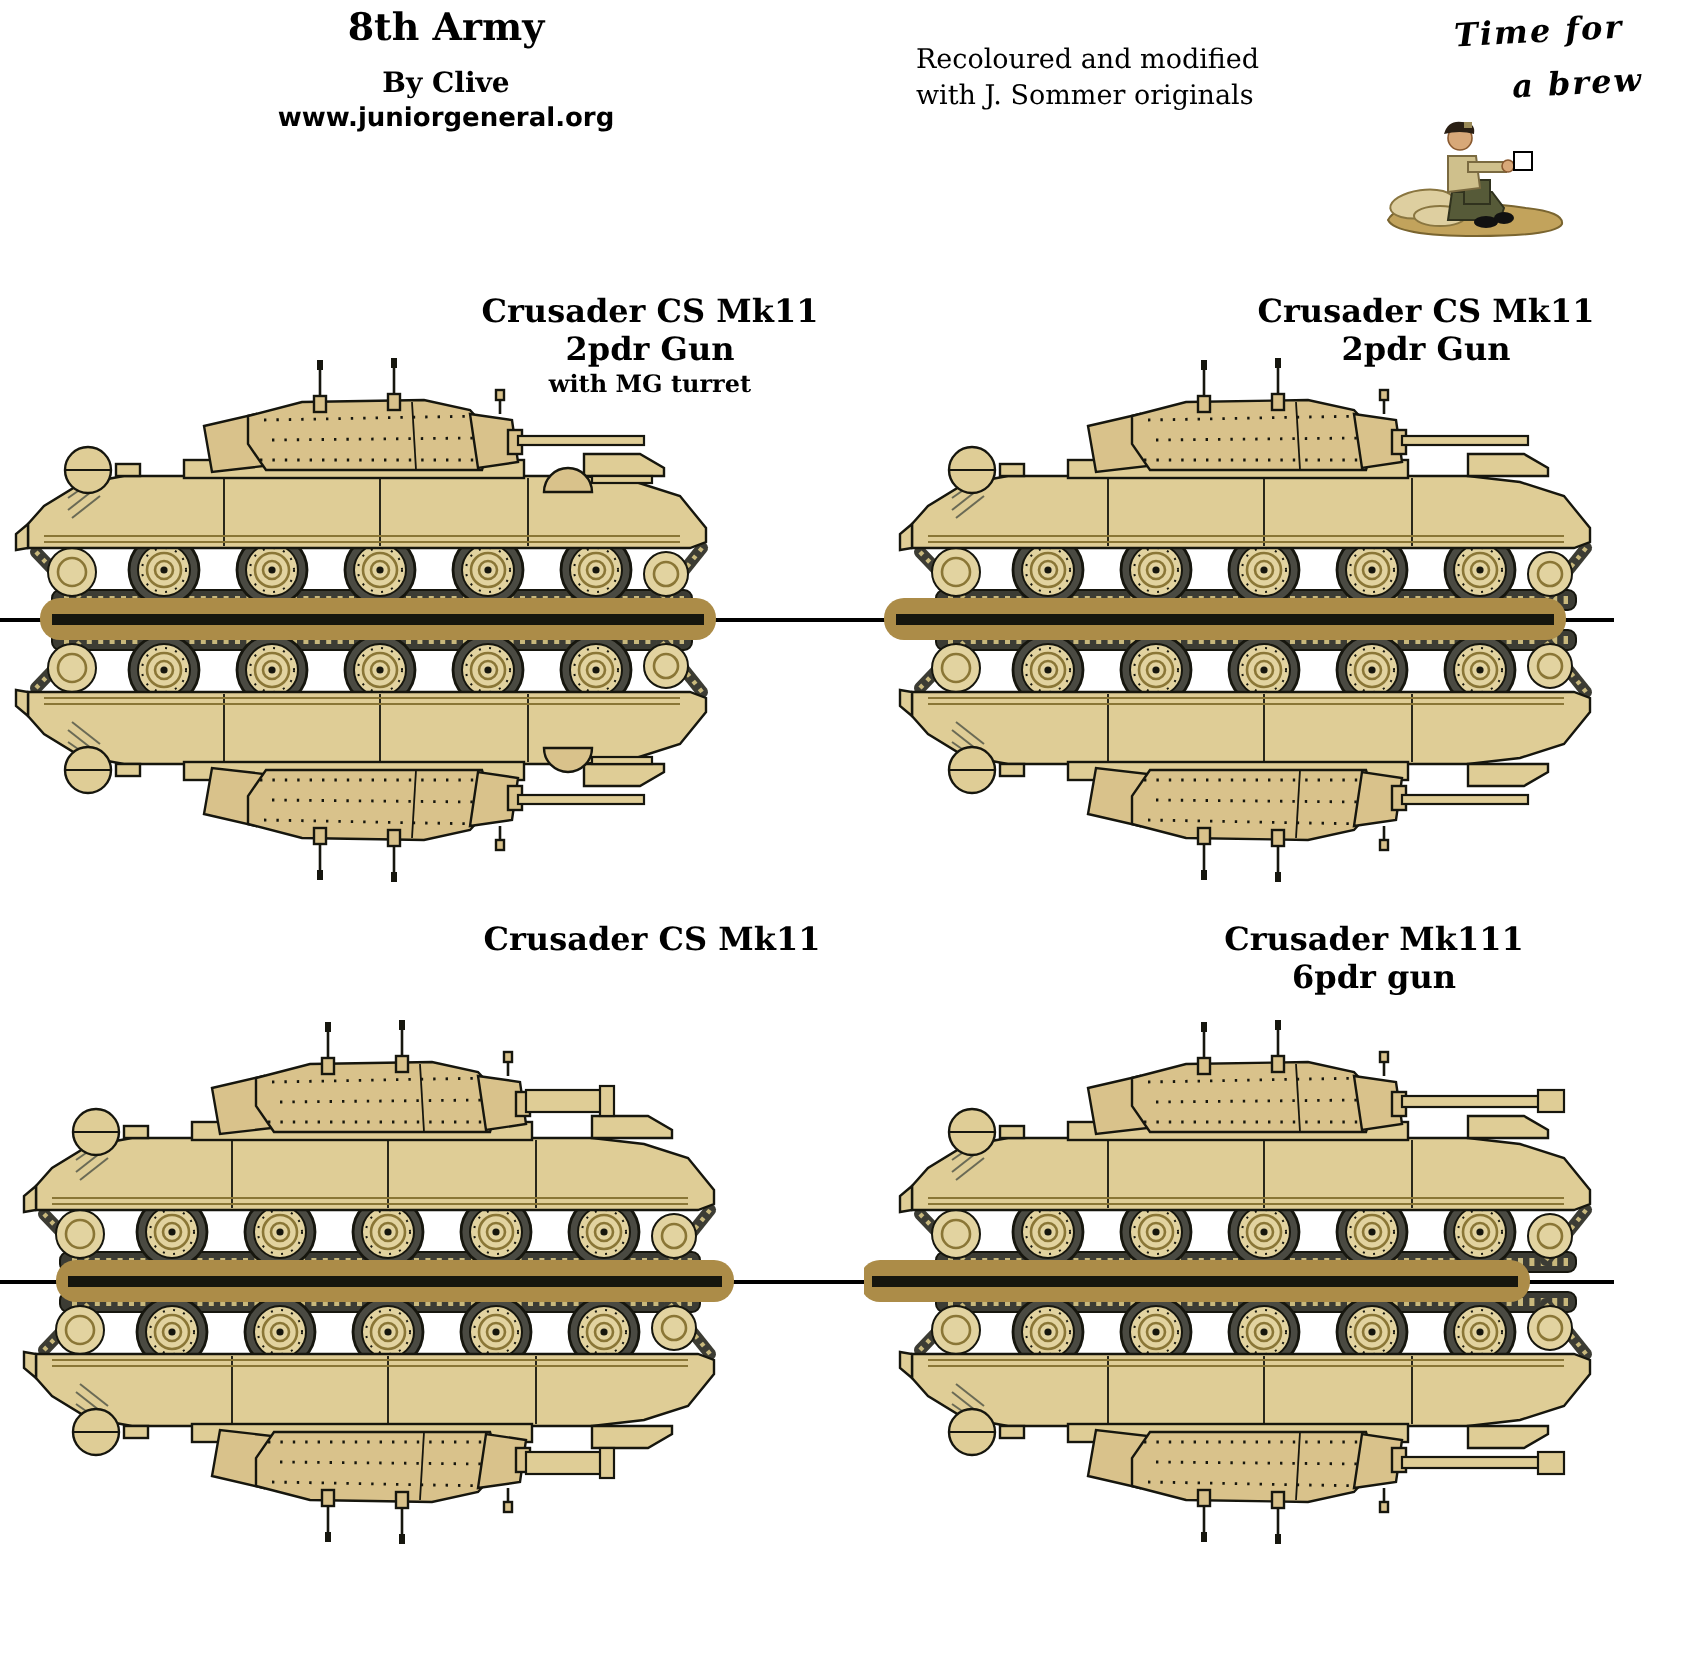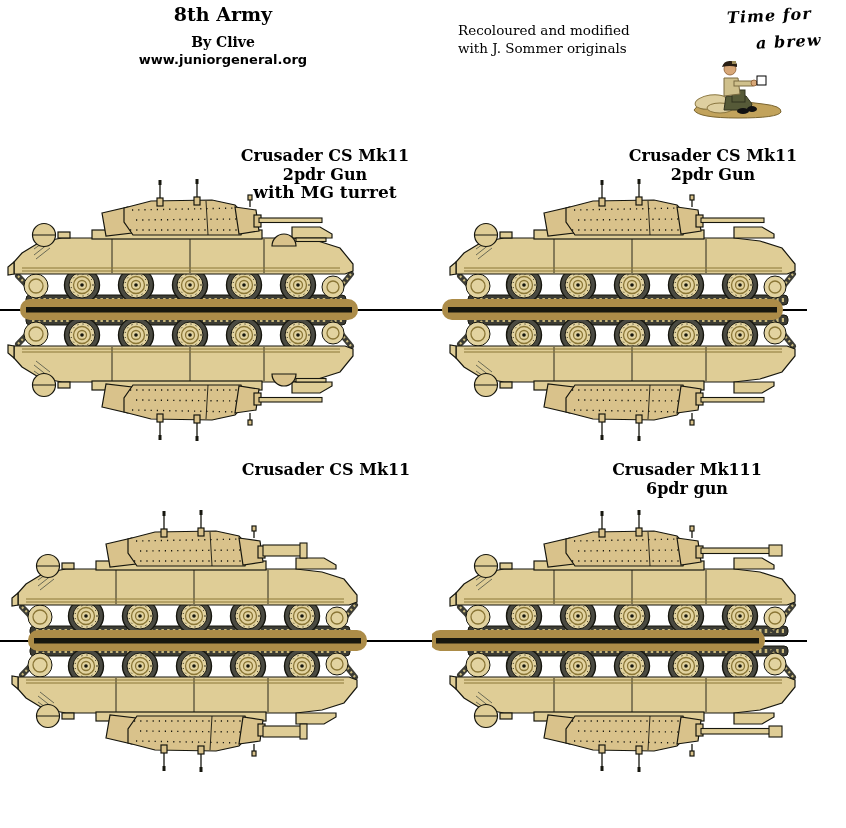--- a/index.html
+++ b/index.html
@@ -13,21 +13,21 @@
   .website{font-family:"DejaVu Sans", sans-serif;font-weight:bold;font-size:13px;line-height:16px;margin-top:1px;}
   .credit-block{position:absolute;left:458px;top:21px;font-weight:normal;font-size:13.5px;line-height:18px;}
   .brew-caption{position:absolute;font-style:italic;font-weight:bold;font-size:16px;
                 font-family:"DejaVu Serif", serif;transform:rotate(-3deg);letter-spacing:1px;}
   #brew1{left:727px;top:6px;}
   #brew2{left:756px;top:32px;}
 
   
   .unit-label{position:absolute;width:400px;text-align:center;font-weight:bold;}
   .u-name,.u-gun{font-size:16px;line-height:19px;}
-  .u-note{font-size:17px;line-height:16px;}
+  .u-note{font-size:12px;line-height:16px;}
 
   
   .fold-line{position:absolute;left:0;width:807px;height:2px;background:#000;}
 
   
   .unit{position:absolute;width:423px;height:270px;}
   .unit svg{display:block;}
 
   
   .hull,.sw{fill:var(--c-hull);stroke:var(--c-outline);stroke-width:1.2;}

